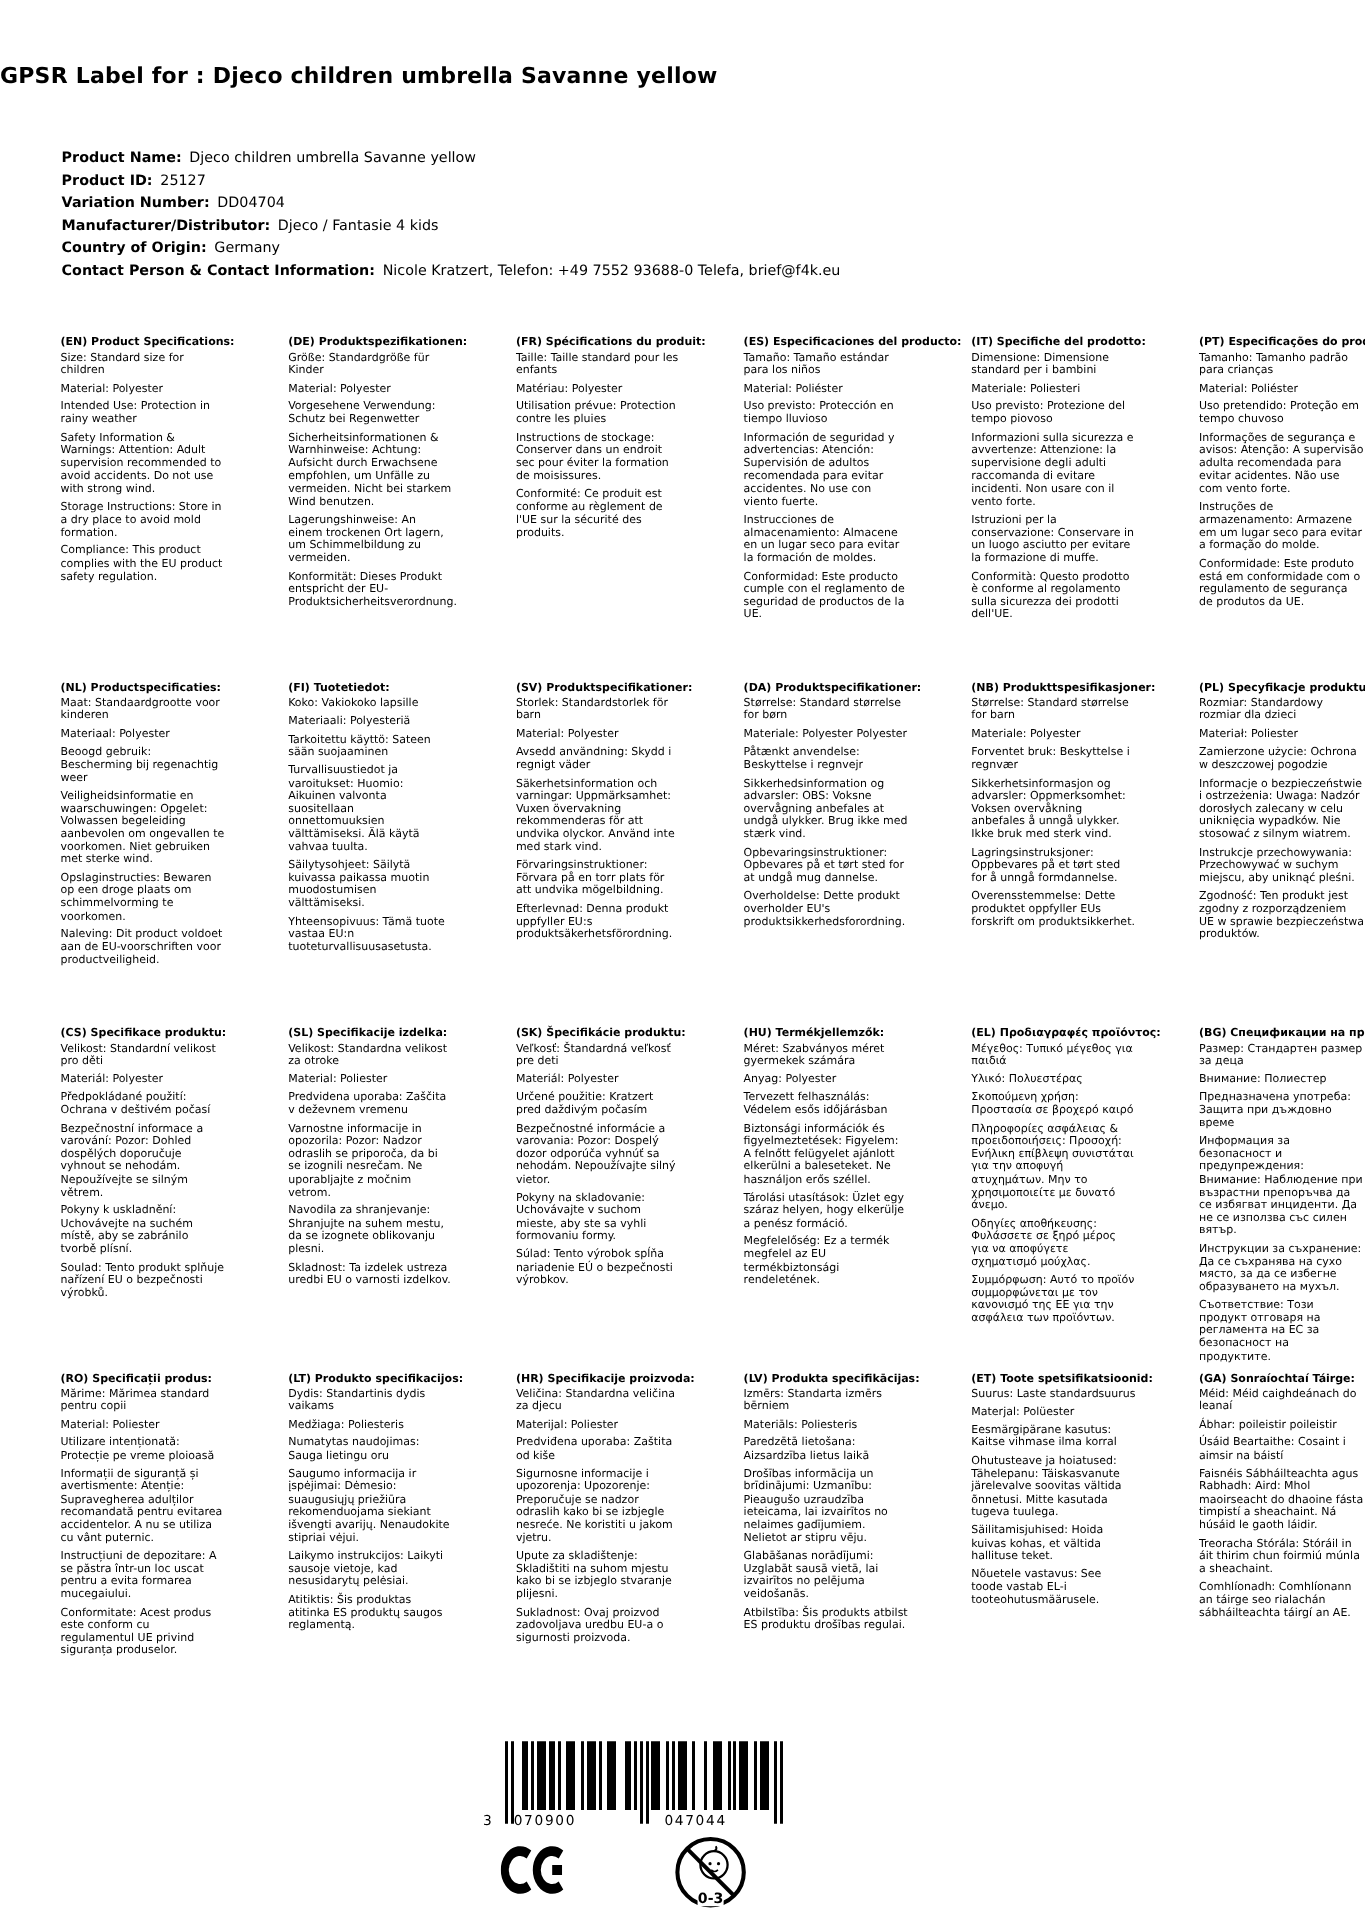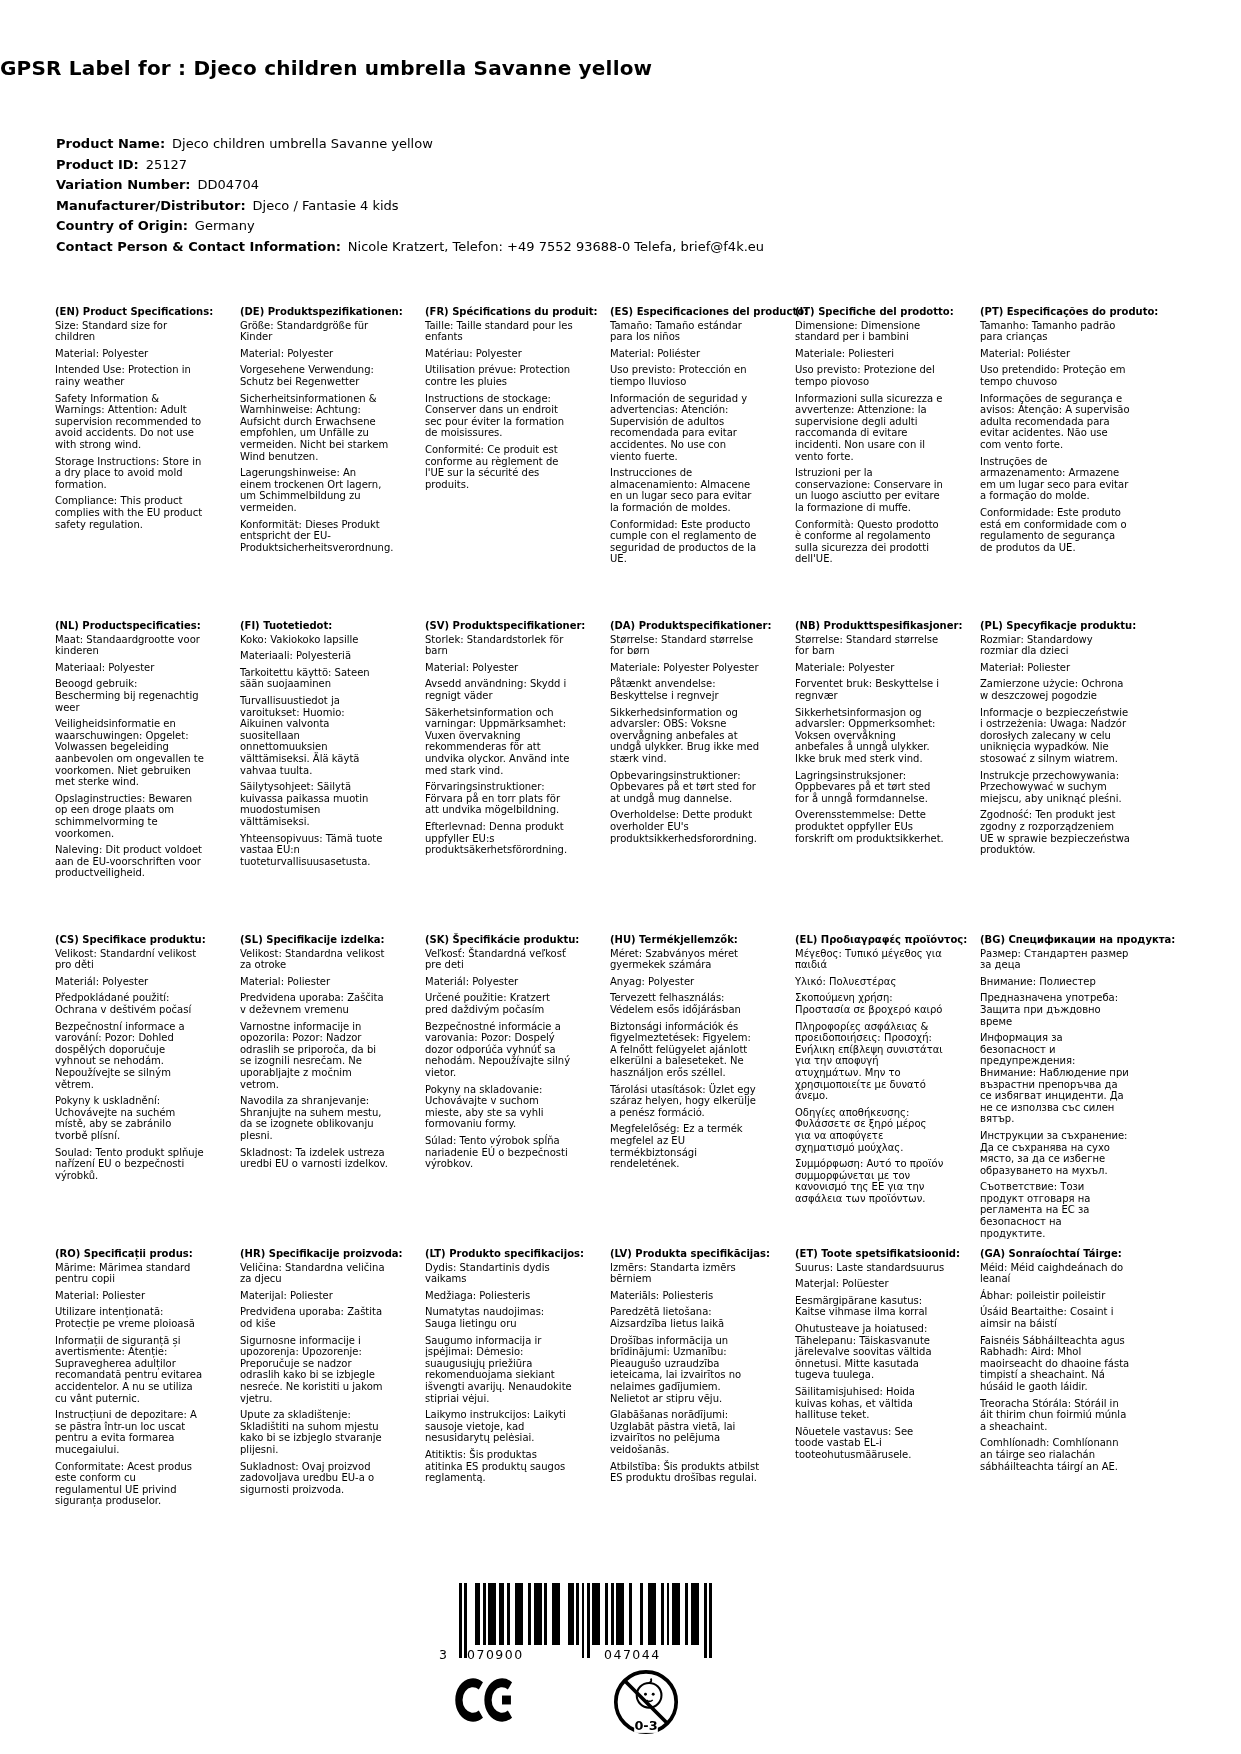--- a/index.html
+++ b/index.html
@@ -10,21 +10,21 @@
   }
   .title{
     position:absolute;top:56px;left:0;width:100%;text-align:left;
     font-size:20px;font-weight:bold;letter-spacing:.2px;
   }
   .info{position:absolute;left:56px;top:134px;font-size:13px;line-height:20.5px}
   .info-line .lbl{font-weight:bold}
   .info-line .val{margin-left:7px}
   .grid{
     position:absolute;left:55px;top:306px;
-    display:grid;grid-template-columns:repeat(6,150px);column-gap:35px;
+    display:grid;grid-template-columns:repeat(6,150px);column-gap:57px;
     grid-auto-rows:314px;
   }
   .spec-block{font-size:10px;line-height:11.6px}
   .spec-heading{font-weight:bold;font-size:10px;white-space:nowrap;margin:0 0 2px 0}
   .spec-par{margin:0 0 5px 0;padding:0}
   .barcode-wrap{position:absolute;left:459px;top:1583px;width:253px}
   .barcode-digits span{position:absolute;font-size:12.5px;top:64px}
   #bd-first{left:-20px;width:14px;text-align:left}
   #bd-left{left:8px;width:112px;text-align:left;letter-spacing:1.5px}
   #bd-right{left:145px;width:112px;text-align:left;letter-spacing:1.5px}
@@ -210,44 +210,44 @@
     <div class="spec-block">
       <div class="spec-heading">(RO) Specificații produs:</div>
       <p class="spec-par">Mărime: Mărimea standard pentru copii</p>
       <p class="spec-par">Material: Poliester</p>
       <p class="spec-par">Utilizare intenționată: Protecție pe vreme ploioasă</p>
       <p class="spec-par">Informații de siguranță și avertismente: Atenție: Supravegherea adulților recomandată pentru evitarea accidentelor. A nu se utiliza cu vânt puternic.</p>
       <p class="spec-par">Instrucțiuni de depozitare: A se păstra într-un loc uscat pentru a evita formarea mucegaiului.</p>
       <p class="spec-par">Conformitate: Acest produs este conform cu regulamentul UE privind siguranța produselor.</p>
     </div>
     <div class="spec-block">
+      <div class="spec-heading">(LT) Produkto specifikacijos:</div>
+      <p class="spec-par">Dydis: Standartinis dydis vaikams</p>
+      <p class="spec-par">Medžiaga: Poliesteris</p>
+      <p class="spec-par">Numatytas naudojimas: Sauga lietingu oru</p>
+      <p class="spec-par">Saugumo informacija ir įspėjimai: Dėmesio: suaugusiųjų priežiūra rekomenduojama siekiant išvengti avarijų. Nenaudokite stipriai vėjui.</p>
+      <p class="spec-par">Laikymo instrukcijos: Laikyti sausoje vietoje, kad nesusidarytų pelėsiai.</p>
+      <p class="spec-par">Atitiktis: Šis produktas atitinka ES produktų saugos reglamentą.</p>
+    </div>
+    <div class="spec-block">
       <div class="spec-heading">(HR) Specifikacije proizvoda:</div>
       <p class="spec-par">Veličina: Standardna veličina za djecu</p>
       <p class="spec-par">Materijal: Poliester</p>
       <p class="spec-par">Predviđena uporaba: Zaštita od kiše</p>
       <p class="spec-par">Sigurnosne informacije i upozorenja: Upozorenje: Preporučuje se nadzor odraslih kako bi se izbjegle nesreće. Ne koristiti u jakom vjetru.</p>
       <p class="spec-par">Upute za skladištenje: Skladištiti na suhom mjestu kako bi se izbjeglo stvaranje plijesni.</p>
       <p class="spec-par">Sukladnost: Ovaj proizvod zadovoljava uredbu EU-a o sigurnosti proizvoda.</p>
     </div>
     <div class="spec-block">
-      <div class="spec-heading">(LT) Produkto specifikacijos:</div>
-      <p class="spec-par">Dydis: Standartinis dydis vaikams</p>
-      <p class="spec-par">Medžiaga: Poliesteris</p>
-      <p class="spec-par">Numatytas naudojimas: Sauga lietingu oru</p>
-      <p class="spec-par">Saugumo informacija ir įspėjimai: Dėmesio: suaugusiųjų priežiūra rekomenduojama siekiant išvengti avarijų. Nenaudokite stipriai vėjui.</p>
-      <p class="spec-par">Laikymo instrukcijos: Laikyti sausoje vietoje, kad nesusidarytų pelėsiai.</p>
-      <p class="spec-par">Atitiktis: Šis produktas atitinka ES produktų saugos reglamentą.</p>
-    </div>
-    <div class="spec-block">
       <div class="spec-heading">(LV) Produkta specifikācijas:</div>
       <p class="spec-par">Izmērs: Standarta izmērs bērniem</p>
       <p class="spec-par">Materiāls: Poliesteris</p>
       <p class="spec-par">Paredzētā lietošana: Aizsardzība lietus laikā</p>
       <p class="spec-par">Drošības informācija un brīdinājumi: Uzmanību: Pieaugušo uzraudzība ieteicama, lai izvairītos no nelaimes gadījumiem. Nelietot ar stipru vēju.</p>
-      <p class="spec-par">Glabāšanas norādījumi: Uzglabāt păstra vietā, lai izvairītos no pelējuma veidošanās.</p>
+      <p class="spec-par">Glabāšanas norādījumi: Uzglabāt sausā vietā, lai izvairītos no pelējuma veidošanās.</p>
       <p class="spec-par">Atbilstība: Šis produkts atbilst ES produktu drošības regulai.</p>
     </div>
     <div class="spec-block">
       <div class="spec-heading">(ET) Toote spetsifikatsioonid:</div>
       <p class="spec-par">Suurus: Laste standardsuurus</p>
       <p class="spec-par">Materjal: Polüester</p>
       <p class="spec-par">Eesmärgipärane kasutus: Kaitse vihmase ilma korral</p>
       <p class="spec-par">Ohutusteave ja hoiatused: Tähelepanu: Täiskasvanute järelevalve soovitas vältida õnnetusi. Mitte kasutada tugeva tuulega.</p>
       <p class="spec-par">Säilitamisjuhised: Hoida kuivas kohas, et vältida hallituse teket.</p>
       <p class="spec-par">Nõuetele vastavus: See toode vastab EL-i tooteohutusmäärusele.</p>

